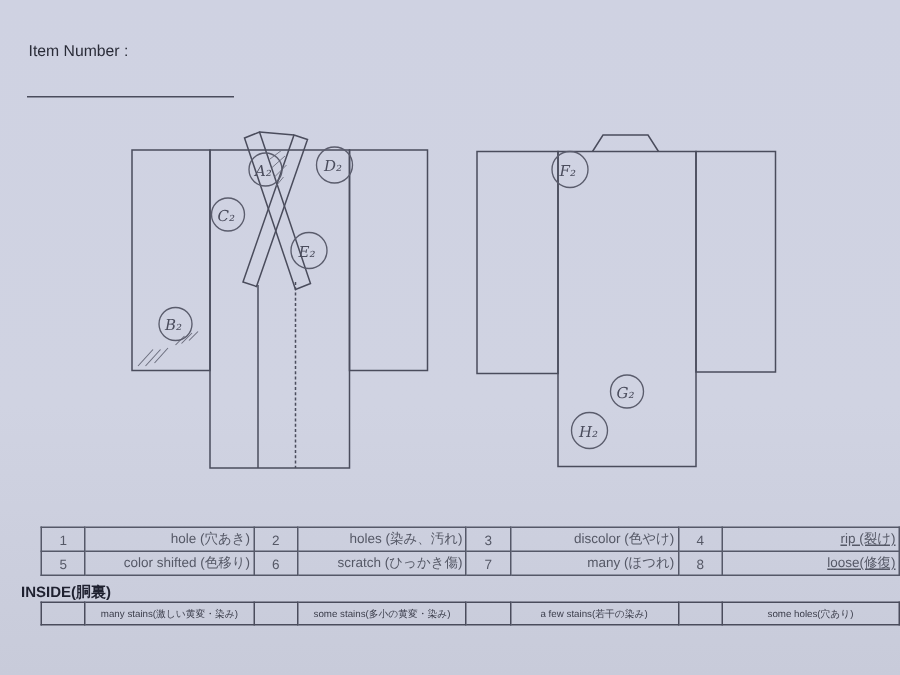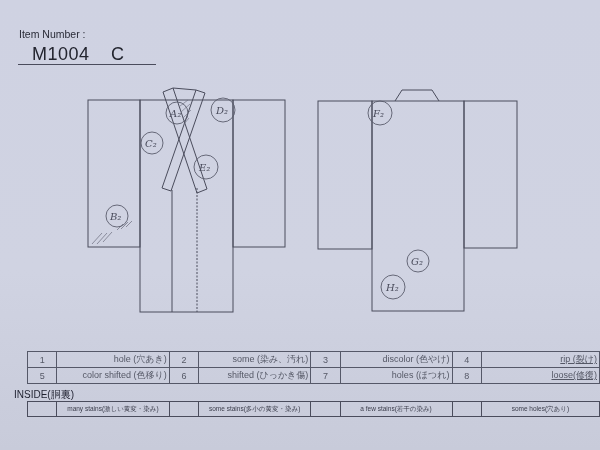--- a/index.html
+++ b/index.html
@@ -29,41 +29,40 @@
       position:absolute; left:27px; top:351px; border-collapse:collapse;
       font-size:9px; color:#555866; font-family:"Liberation Sans", sans-serif;
     }
     .legend td {
       border:1px solid #555868; height:15px; padding:0 2px; text-align:center; white-space:nowrap;
     }
     .legend td.num { width:25px; }
     .legend td.lbl { width:108px;text-align:right; }
     .legend td.lbl.wide { width:115px;text-decoration:underline; }
     .inside-title {
-      position:absolute; left:14px; top:388px; font-size:10px; font-weight:normal; color:#1f2130;
+      position:absolute; left:14px; top:388px; font-size:10px; font-weight:bold; color:#1f2130;
       font-family:"Liberation Sans", sans-serif;
     }
     .inside {
       position:absolute; left:27px; top:401px; border-collapse:collapse;
       font-size:6.5px; color:#3a3c4a; font-family:"Liberation Sans", sans-serif;
     }
     .inside td {
       border:1px solid #4a4c5c; height:14px; padding:0 2px; text-align:center; white-space:nowrap;
     }
     .inside td.box { width:25px; }
     .inside td.txt { width:108px; }
     .inside td.txt.wide { width:115px; }
   </style>
 </head>
 <body>
 
 <div class="sheet">
 
   <div class="item-label">Item Number :</div>
-  <div class="item-number">M1004  C</div>
   <div class="item-underline"></div>
 
   <svg class="drawing" width="600" height="450" viewBox="0 0 600 450">
 
     <g fill="none" stroke="#4a4c5c" stroke-width="1">
 
       <rect x="88" y="100" width="52" height="147"></rect>
 
       <rect x="233" y="100" width="52" height="147"></rect>
 
@@ -139,33 +138,33 @@
       </g>
     </g>
   </svg>
 
   <table class="legend">
     <tbody>
         <tr>
       <td class="num">1</td>
       <td class="lbl">hole (穴あき)</td>
       <td class="num">2</td>
-      <td class="lbl">some (染み、汚れ)</td>
+      <td class="lbl">holes (染み、汚れ)</td>
       <td class="num">3</td>
       <td class="lbl">discolor (色やけ)</td>
       <td class="num">4</td>
       <td class="lbl wide">rip (裂け)</td>
     </tr>
     <tr>
       <td class="num">5</td>
       <td class="lbl">color shifted (色移り)</td>
       <td class="num">6</td>
-      <td class="lbl">shifted (ひっかき傷)</td>
+      <td class="lbl">scratch (ひっかき傷)</td>
       <td class="num">7</td>
-      <td class="lbl">holes (ほつれ)</td>
+      <td class="lbl">many (ほつれ)</td>
       <td class="num">8</td>
       <td class="lbl wide">loose(修復)</td>
     </tr>
   </tbody>
     </table>
 
   <div class="inside-title">INSIDE(胴裏)</div>
 
   <table class="inside">
     <tbody>

